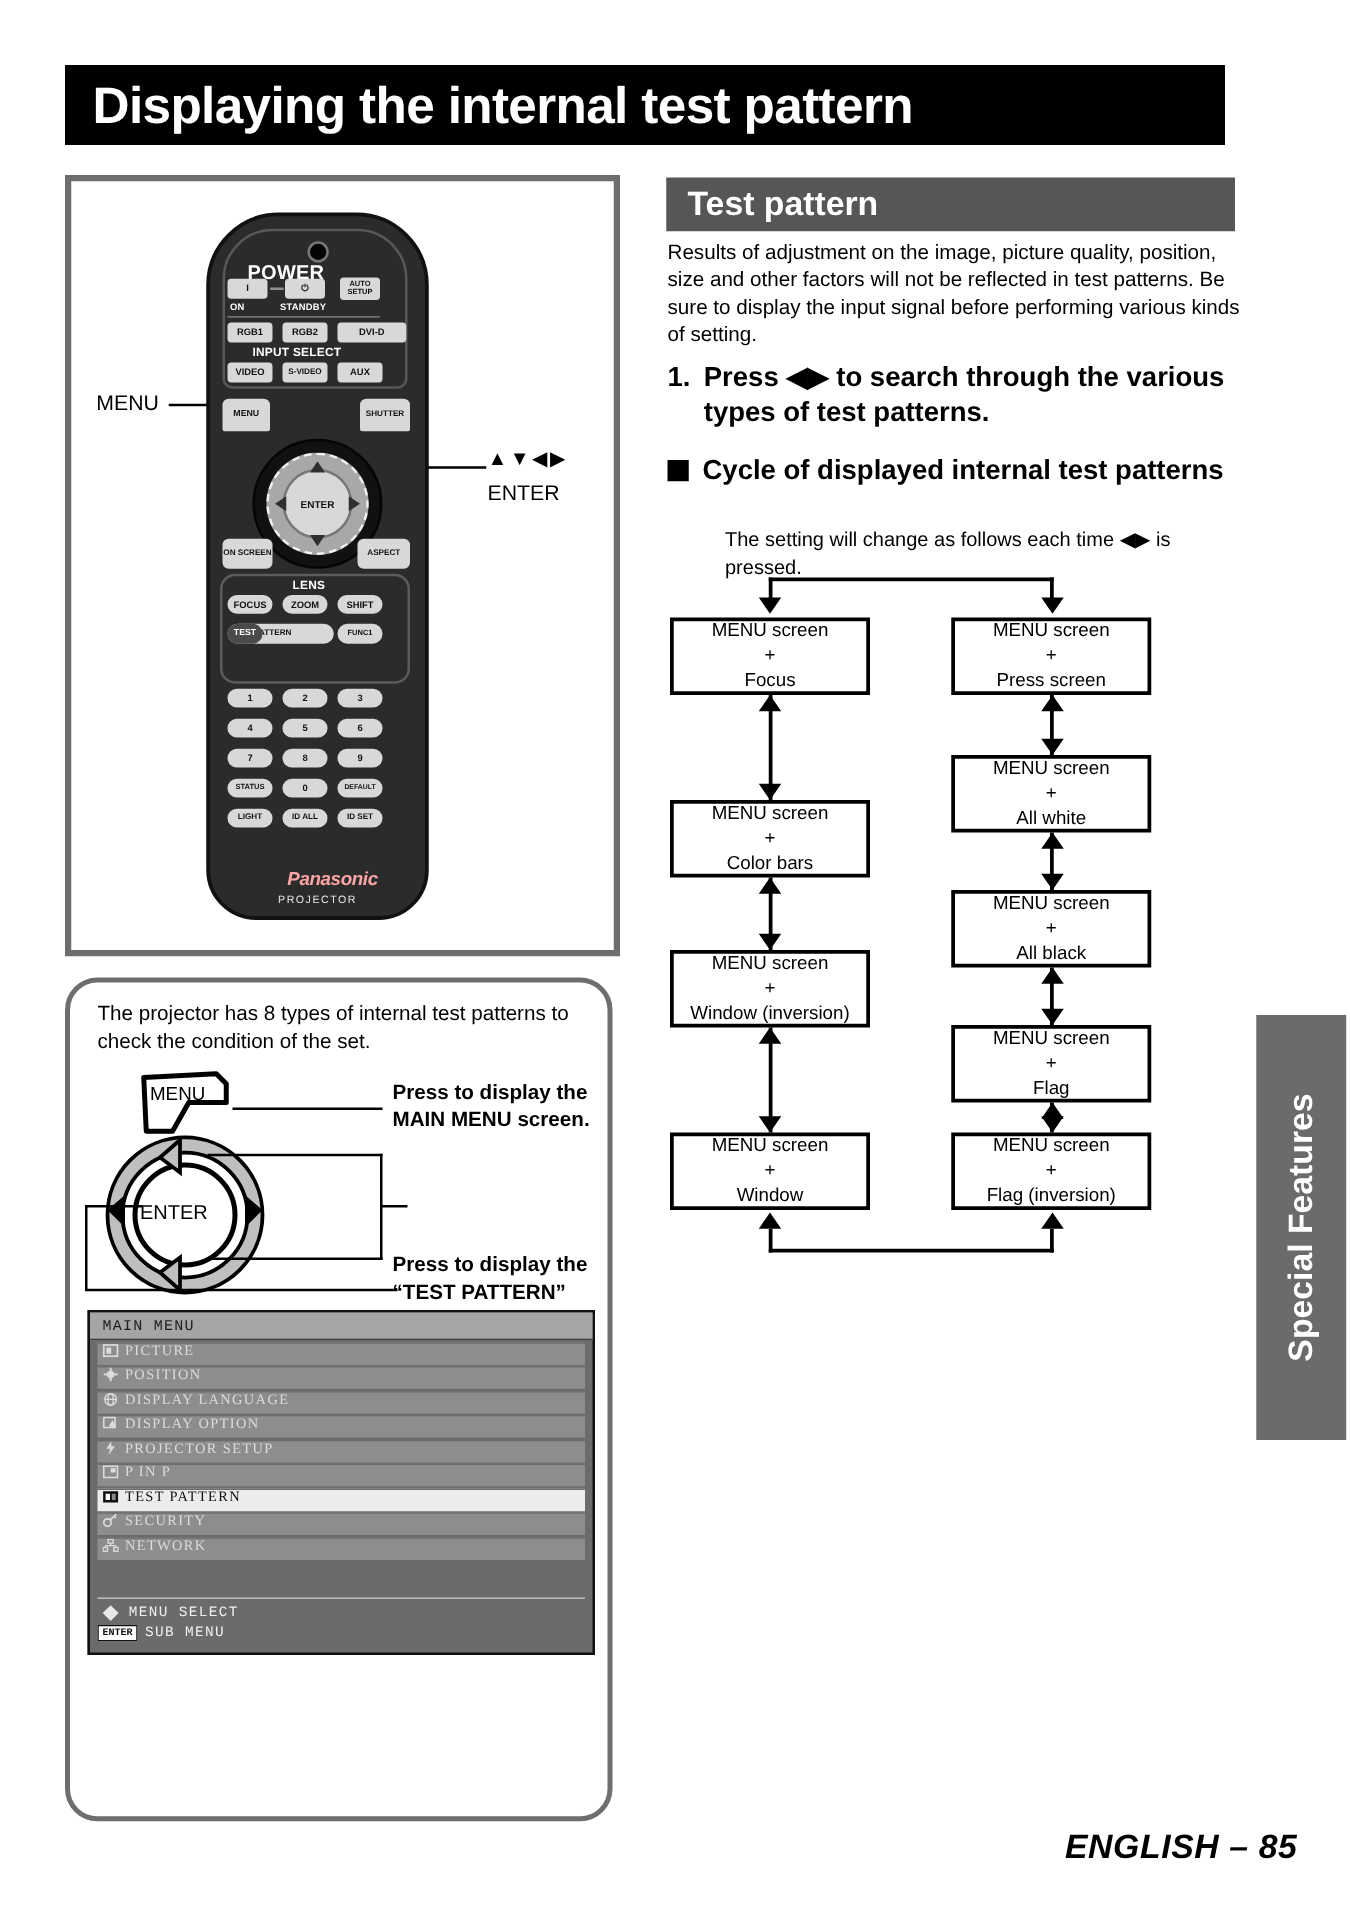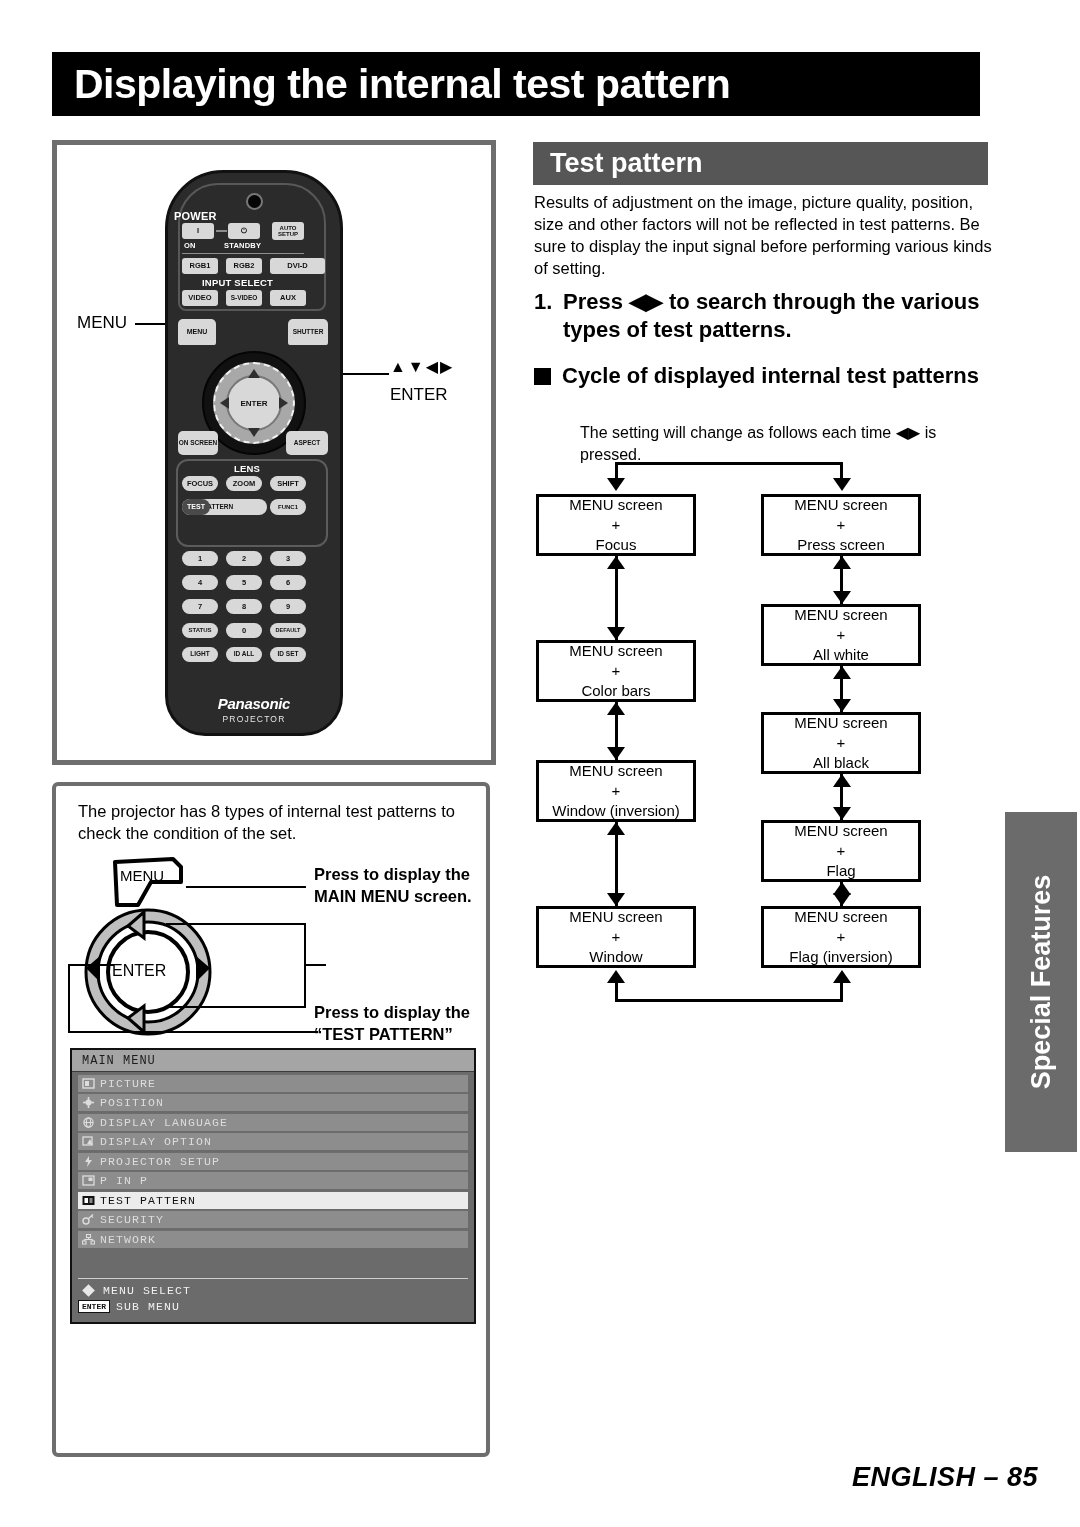--- a/index.html
+++ b/index.html
@@ -74,22 +74,22 @@
   .tri.dn{border-left:6px solid transparent;border-right:6px solid transparent;border-top:9px solid #2f2f2f;}
   .tri.lf{border-top:6px solid transparent;border-bottom:6px solid transparent;border-right:9px solid #2f2f2f;}
   .tri.rt{border-top:6px solid transparent;border-bottom:6px solid transparent;border-left:9px solid #2f2f2f;}
 
   .lens-panel{
     position:absolute; left:8px; top:286px; width:152px; height:88px;
     border:2px solid #5c5c5c; border-radius:12px; box-sizing:border-box;
   }
   .num-panel{ position:absolute; left:8px; top:378px; width:152px; height:140px;}
   .brand{
-    position:absolute; left:0; top:522px; width:172px; text-align:center;
-    color:#ffffff; font-size:15px; font-weight:bold; font-style:italic; letter-spacing:-0.3px;
+    position:absolute; left:12px; top:522px; width:172px; text-align:center;
+    color:#fca5a5; font-size:15px; font-weight:bold; font-style:italic; letter-spacing:-0.3px;
   }
   .brand2{
     position:absolute; left:0; top:541px; width:172px; text-align:center;
     color:#e6e6e6; font-size:8.5px; letter-spacing:1.2px;
   }
 
   
   .callout-text{ position:absolute; font-size:17px; color:#000; font-family:"Liberation Sans", sans-serif;}
   .leader{ position:absolute; background:#000; height:2px;}
 
@@ -129,21 +129,21 @@
     font-size:15px; line-height:1.32; text-align:center; width:160px; height:62px;
   }
   .fline{ position:absolute; background:#000; }
   .ar{position:absolute;width:0;height:0;}
   .ar.dn{border-left:9px solid transparent;border-right:9px solid transparent;border-top:13px solid #000;}
   .ar.up{border-left:9px solid transparent;border-right:9px solid transparent;border-bottom:13px solid #000;}
 
   
   #lower-panel{
     position:absolute; left:52px; top:782px; width:438px; height:675px;
-    border:4px solid #6e6e6e; border-radius:6px; background:#fff; box-sizing:border-box;
+    border:4px solid #6e6e6e; border-radius:26px; background:#fff; box-sizing:border-box;
   }
   #lp-para{ position:absolute; left:22px; top:14px; width:400px; font-size:16.5px; line-height:1.34;}
 
   .menu-key{
     position:absolute; left:55px; top:70px; width:75px; height:53px;
   }
   .enter-wheel{ position:absolute; left:28px; top:122px; width:128px; height:128px;}
   .instr{ position:absolute; font-size:16.5px; font-weight:bold; line-height:1.32;}
 
   
@@ -152,22 +152,22 @@
     background:#6b6b6b; border:2px solid #111; box-sizing:border-box;
     font-family:"Liberation Mono", monospace; color:#fff;
   }
   #osd-title{
     height:21px; background:#a5a5a5; color:#1c1c1c; font-size:12px;
     display:flex; align-items:center; padding-left:10px; letter-spacing:1px;
     border-bottom:1px solid #3a3a3a;
   }
   .osd-row{
     height:17px; margin:1.5px 6px 0 6px; background:#8d8d8d;
-    display:flex; align-items:center; font-size:11.5px; letter-spacing:1.1px;
-    color:#dcdcdc; padding-left:4px; border-top:1px solid #6d6d6d;
+    display:flex; font-size:11.5px; letter-spacing:1.1px;
+    color:#dcdcdc; padding-left:4px; border-top:1px solid #6d6d6d;font-family:Liberation Serif, serif;
   }
   .osd-row.sel{ background:#ececec; color:#111; }
   .osd-ico{
     width:13px;height:11px;margin-right:5px; flex:none;
     display:inline-block; position:relative;
   }
   #osd-foot{ position:absolute; left:6px; bottom:6px; right:6px;}
   #osd-foot .div{height:1px;background:#cfcfcf;margin-bottom:5px;}
   .osd-fr{ display:flex; align-items:center; font-size:11.5px; letter-spacing:1.1px; color:#f0f0f0; margin-bottom:3px;}
   .diamond{
@@ -210,21 +210,21 @@
 
   <div class="callout-text" style="left:333px; top:212px; font-size:16px; letter-spacing:2px;">▲▼◀▶</div>
   <div class="callout-text" style="left:333px; top:240px;">ENTER</div>
   <div class="leader" style="left:252px; top:228px; width:80px;"></div>
 
   <div class="remote-body">
 
     <div class="rm-top-panel"></div>
     <div class="ir-dot"></div>
 
-    <div class="lbl" style="left:6px; top:37px; font-size:11px;">POWER</div>
+    <div class="lbl" style="left:30px; top:37px; font-size:16px;">POWER</div>
     <div class="btn" style="left:14px; top:50px; width:32px; height:16px;">I</div>
     <div class="sep" style="left:48px; top:57px; width:11px;"></div>
     <div class="btn" style="left:60px; top:50px; width:32px; height:16px;">⏻</div>
     <div class="btn" style="left:104px; top:49px; width:32px; height:18px; font-size:6px;">AUTO SETUP</div>
     <div class="lbl" style="left:16px; top:68px; font-size:7.5px;">ON</div>
     <div class="lbl" style="left:56px; top:68px; font-size:7.5px;">STANDBY</div>
     <div class="sep" style="left:14px; top:80px; width:122px; height:1px;"></div>
 
     <div class="btn" style="left:14px; top:85px; width:36px; height:16px;">RGB1</div>
     <div class="btn" style="left:58px; top:85px; width:36px; height:16px;">RGB2</div>

